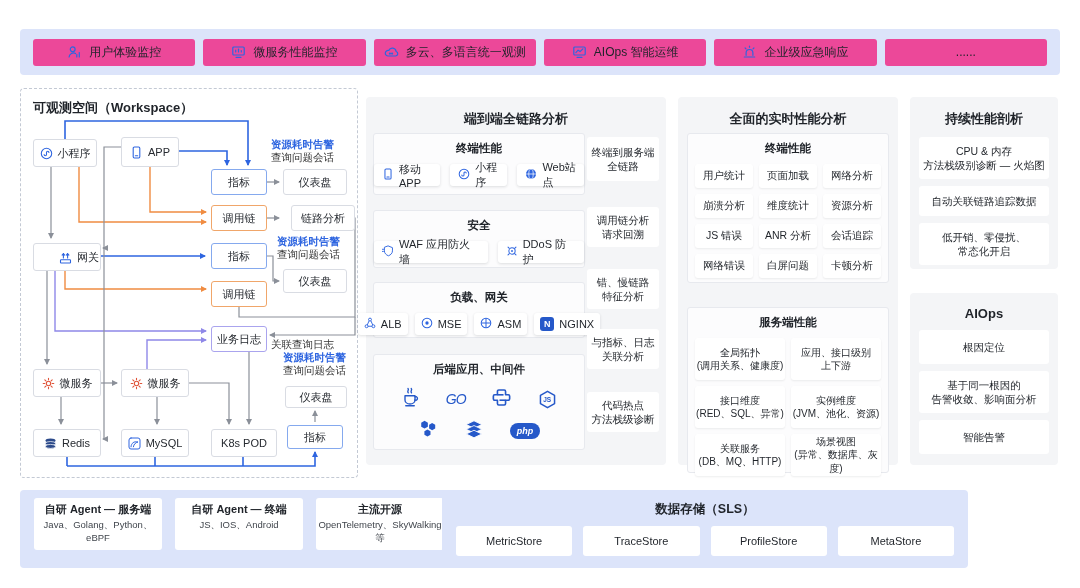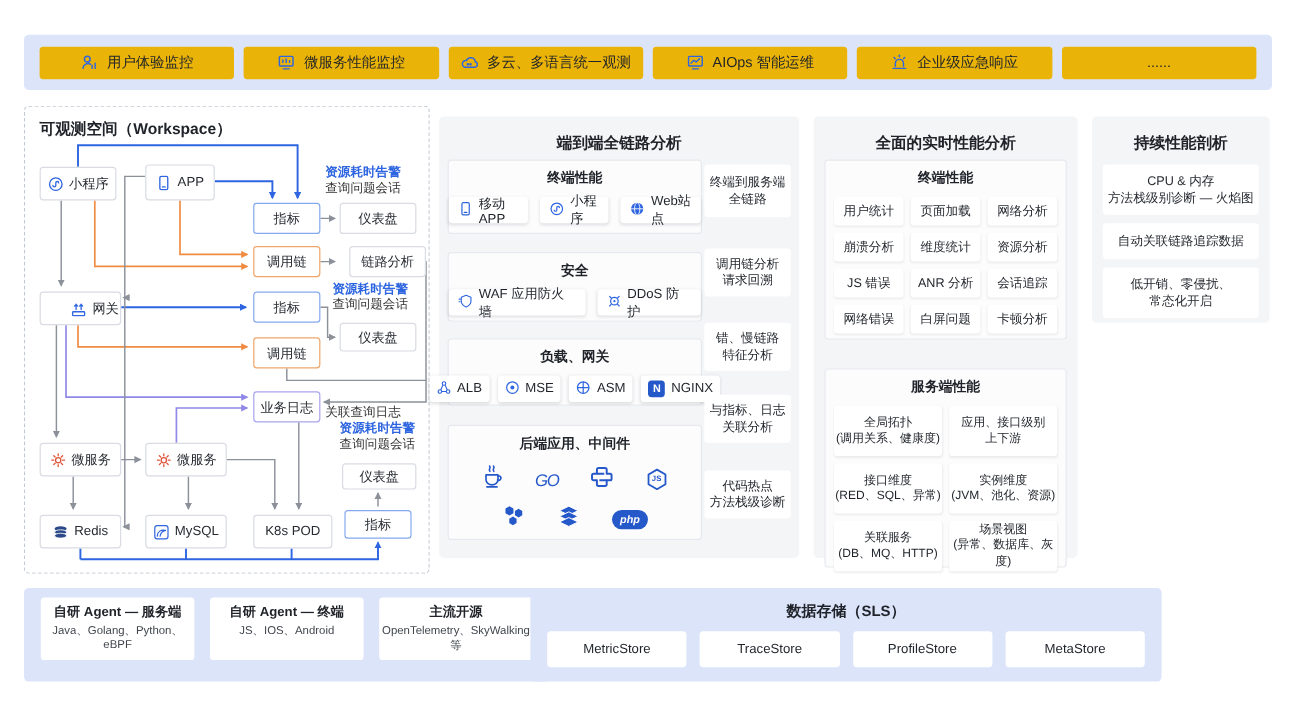--- a/index.html
+++ b/index.html
@@ -1,21 +1,21 @@
 <!DOCTYPE html>
 <html><head>
 <meta charset="utf-8">
 <style>
   html,body{margin:0;padding:0;background:#fff;}
   .page{position:relative;width:1080px;height:588px;background:#fff;overflow:hidden;
         font-family:"Liberation Sans",sans-serif;color:#1f2329;}
   
   .top-bar{position:absolute;left:20px;top:29px;width:1040px;height:46px;background:#dce4fa;
            border-radius:4px;display:flex;align-items:center;gap:8px;padding:0 13px;box-sizing:border-box;}
-  .tb-btn{flex:1;height:27px;background:#eab308;border-radius:3px;display:flex;align-items:center;
+  .tb-btn{flex:1;height:27px;background:#ec4899;border-radius:3px;display:flex;align-items:center;
           justify-content:center;gap:7px;font-size:12px;color:#1f2329;cursor:pointer;}
   .tb-ic{display:flex;align-items:center;}
   
   .panel{position:absolute;background:#f4f5f7;border-radius:4px;box-sizing:border-box;}
   .panel-title{font-size:13px;font-weight:bold;text-align:center;padding-top:13px;}
   .pre{white-space:pre-line;}
   
   .workspace{position:absolute;left:20px;top:88px;width:338px;height:390px;background:#fff;
              border:1px dashed #c3c9d4;border-radius:4px;box-sizing:border-box;}
   .ws-title{position:absolute;left:12px;top:10px;font-size:13px;font-weight:bold;}
@@ -517,20 +517,29 @@
     <div class="panel-title">持续性能剖析</div>
     <div class="side-body">
       <div class="side-box pre" style="min-height:42px;">CPU &amp; 内存
 方法栈级别诊断 — 火焰图</div>
       <div class="side-box" style="min-height:30px;">自动关联链路追踪数据</div>
       <div class="side-box pre" style="min-height:42px;">低开销、零侵扰、
 常态化开启</div>
     </div>
   </div>
 
+  <div class="panel side aiops-p">
+    <div class="panel-title">AIOps</div>
+    <div class="side-body">
+      <div class="side-box" style="min-height:34px;">根因定位</div>
+      <div class="side-box pre" style="min-height:42px;">基于同一根因的
+告警收敛、影响面分析</div>
+      <div class="side-box" style="min-height:34px;">智能告警</div>
+    </div>
+  </div>
 
   <div class="bottom collect">
     <div class="bt-row">
       <div class="bt-box">
         <div class="t">自研 Agent — 服务端</div>
         <div class="s">Java、Golang、Python、eBPF</div>
       </div>
       <div class="bt-box">
         <div class="t">自研 Agent — 终端</div>
         <div class="s">JS、IOS、Android</div>

